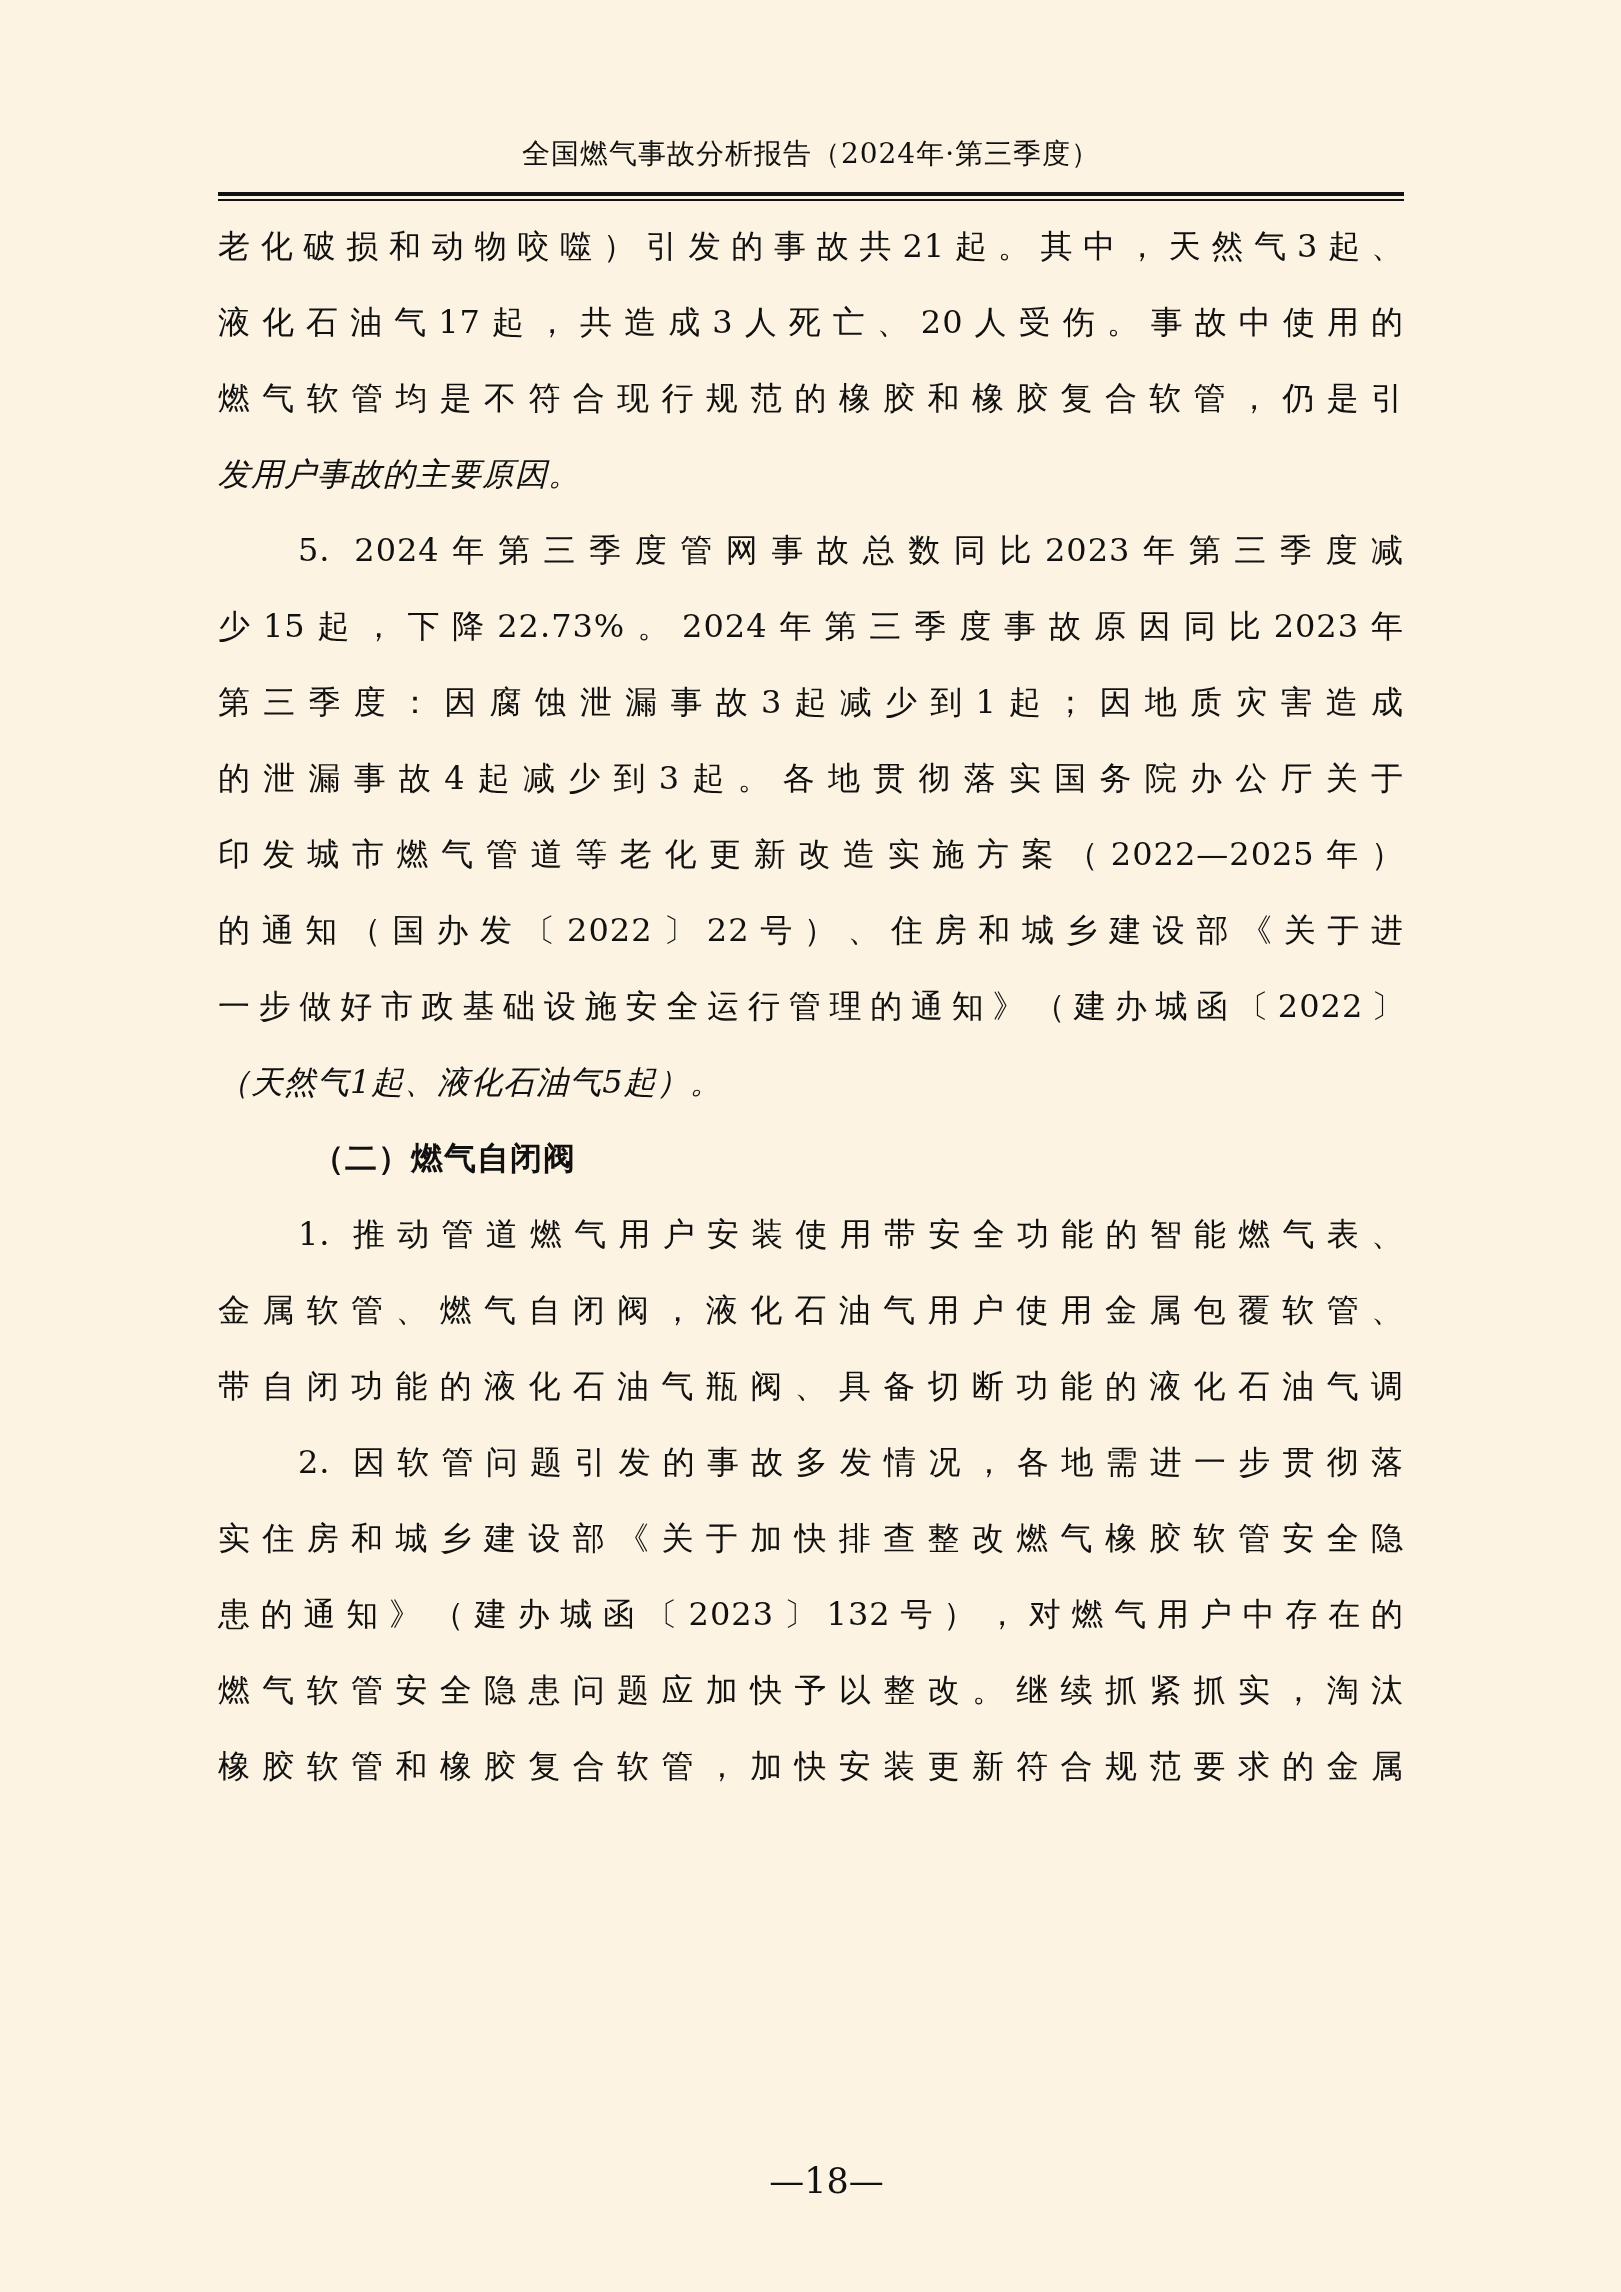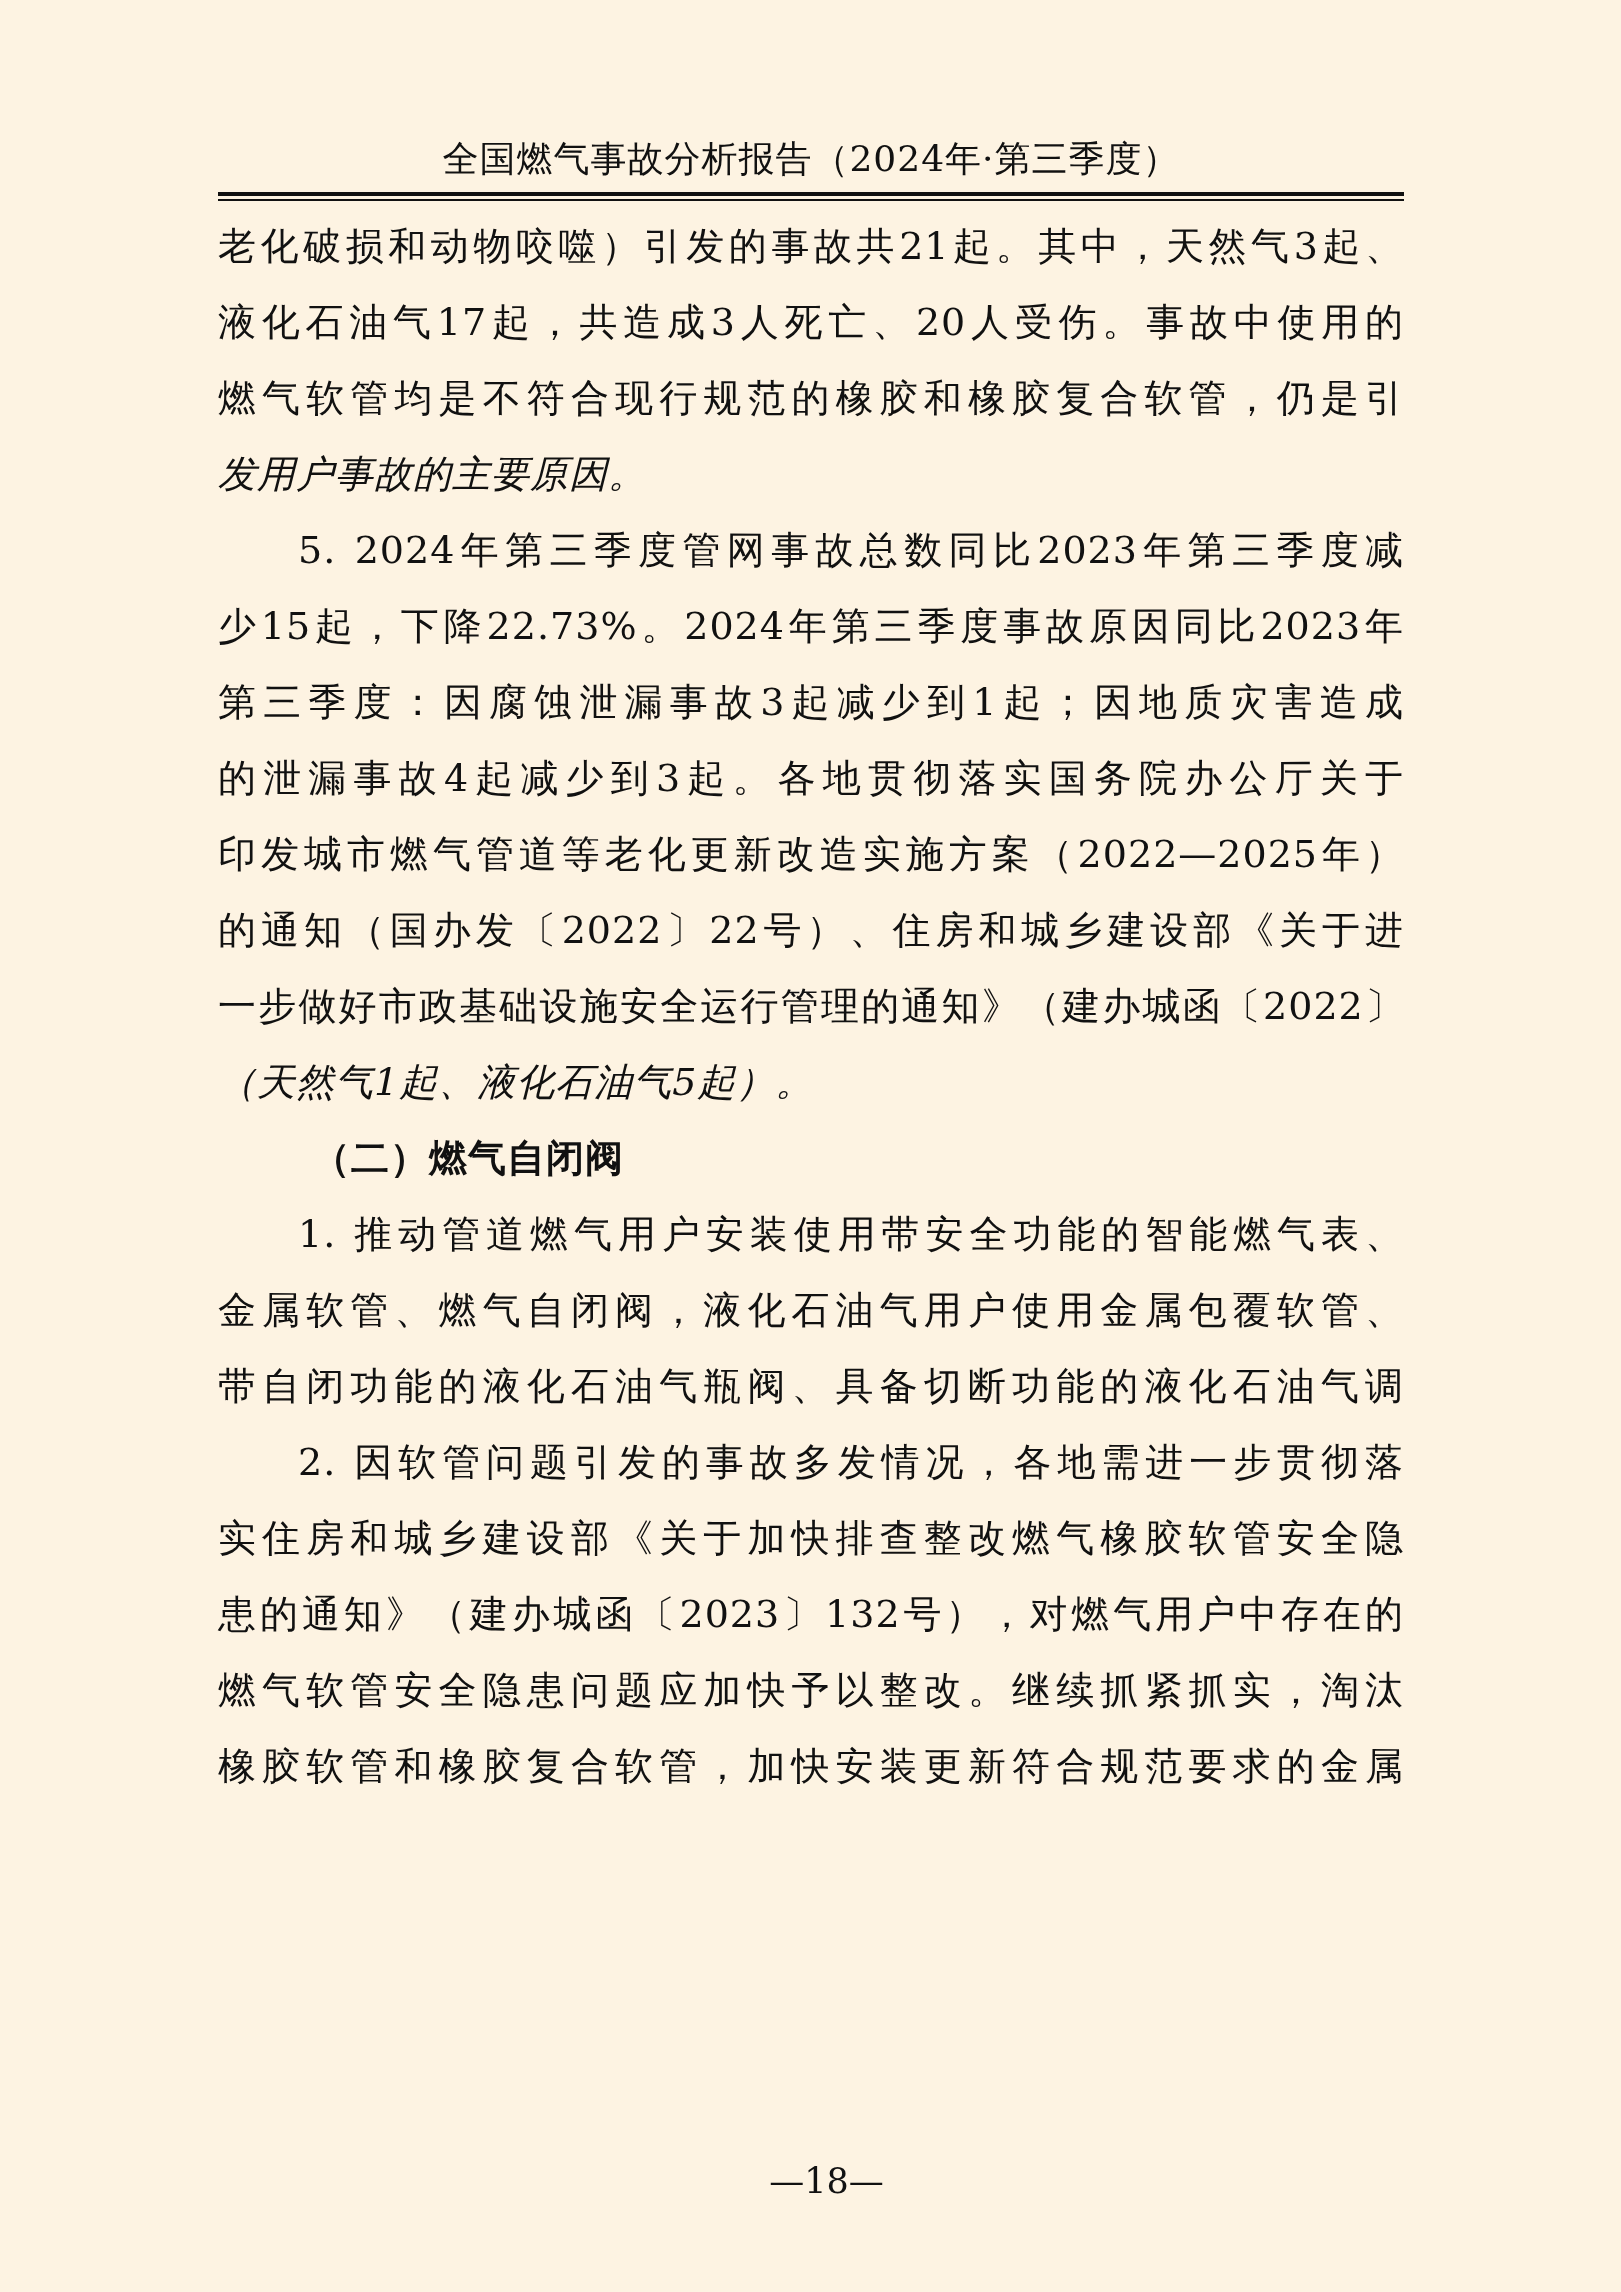--- a/index.html
+++ b/index.html
@@ -7,34 +7,34 @@
     width: 1621px; height: 2293px;
     background: #fdf3e2;
     position: relative;
     overflow: hidden;
     font-family: "DejaVu Serif", "Liberation Serif", serif;
     color: #111;
   }
   .header {
     position: absolute; left: 218px; top: 135px; width: 1186px;
     text-align: center;
-    font-size: 36px; letter-spacing: 1px;
+    font-size: 28px; letter-spacing: 1px;
   }
   .rule-thick {
     position: absolute; left: 218px; top: 192px; width: 1186px; height: 3.9px; background: #111;
   }
   .rule-thin {
     position: absolute; left: 218px; top: 199px; width: 1186px; height: 2px; background: #111;
   }
   .body {
     position: absolute; left: 218px; top: 208px; width: 1186px;
   }
   .line {
     height: 76px; line-height: 76px;
-    font-size: 38px;
+    font-size: 32px;
     white-space: nowrap;
     text-align: justify;
     text-align-last: justify;
     letter-spacing: 1px;
   }
   .line.last { text-align-last: left; font-style: italic; }
   .line.indent { padding-left: 80px; }
   .line.heading { font-weight: bold; text-align-last: left; padding-left: 94px; }
   .pageno {
     position: absolute; left: 16px; width: 1621px; top: 2161px;

